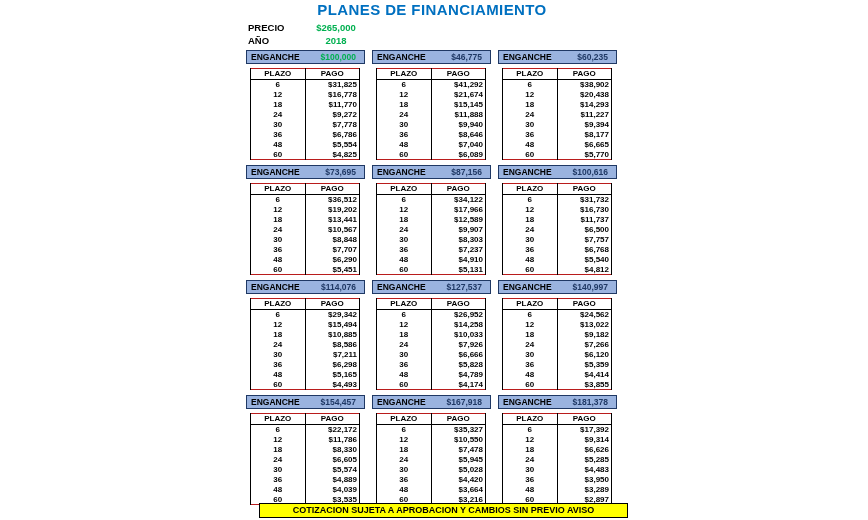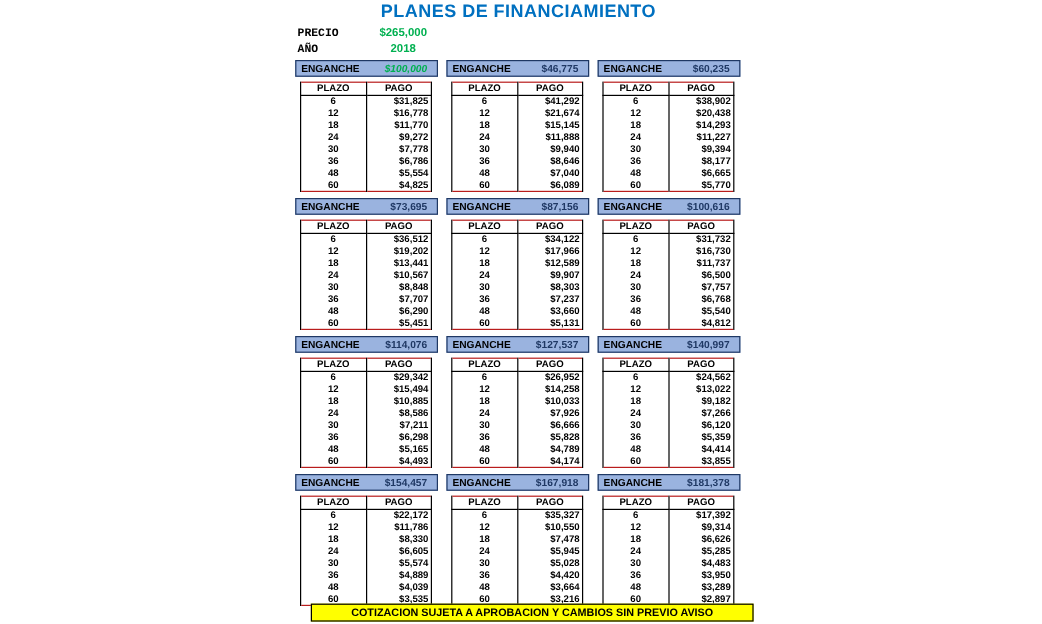--- a/index.html
+++ b/index.html
@@ -36,21 +36,21 @@
   .meta{
     position:absolute;
     left:248px; top:21px;
   }
   .meta-row{
     display:flex;
     height:13px;
     line-height:13px;
     font-size:9.5px;
   }
-  .meta-label{width:64px;font-family:Liberation Mono, monospace;}
+  .meta-label{width:64px;}
   .meta-value{
     width:48px;
     text-align:center;
     color:var(--accent-green);
   }
   .plans{
     position:absolute;
     left:246px; top:50px;
     display:grid;
     grid-template-columns:repeat(3,119px);
@@ -63,21 +63,21 @@
     justify-content:space-between;
     align-items:center;
     height:14px;
     padding:0 8px 0 4px;
     background:var(--header-fill);
     border:1.5px solid var(--header-border);
     font-size:8.5px;
     line-height:10px;
   }
   .enganche-value{color:var(--value-navy);}
-  .enganche-value.highlight{color:var(--accent-green);font-style:italic;}
+  .enganche-value.highlight{color:var(--accent-green);}
   .plan-table{
     margin:4px 0 0 4px;
     width:110px;
     border-collapse:collapse;
     table-layout:fixed;
   }
   .plan-table th{
     height:11px;
     font-size:8px;
     line-height:10px;
@@ -355,21 +355,21 @@
             <tr>
               <td class="plazo-cell">30</td>
               <td class="pago-cell">$8,303</td>
             </tr>
             <tr>
               <td class="plazo-cell">36</td>
               <td class="pago-cell">$7,237</td>
             </tr>
             <tr>
               <td class="plazo-cell">48</td>
-              <td class="pago-cell">$3,660</td>
+              <td class="pago-cell">$4,910</td>
             </tr>
             <tr>
               <td class="plazo-cell">60</td>
               <td class="pago-cell">$5,131</td>
             </tr>
           </tbody>
     </table>
   </section>
 
   <section class="plan">

